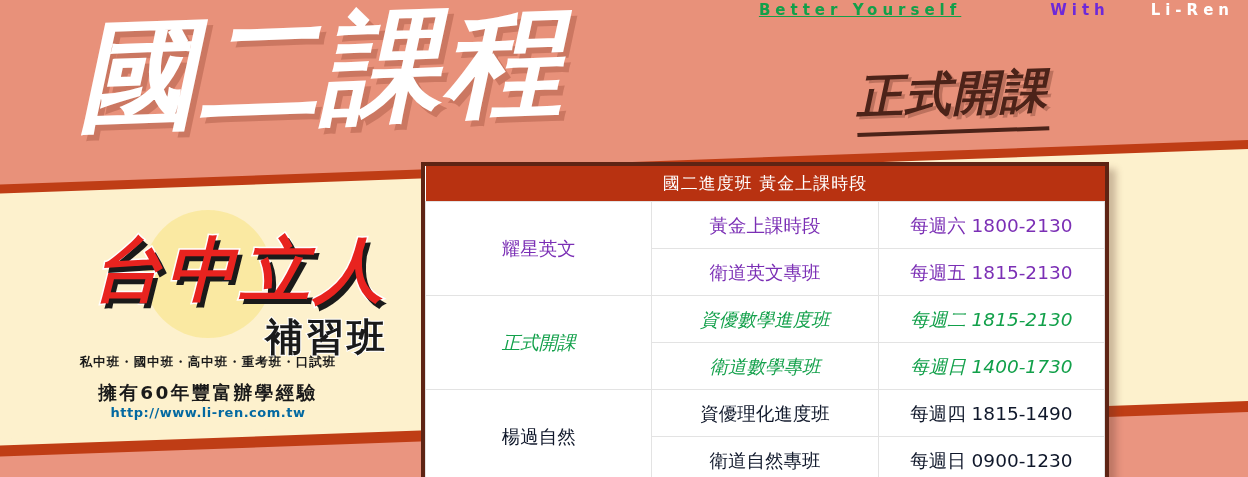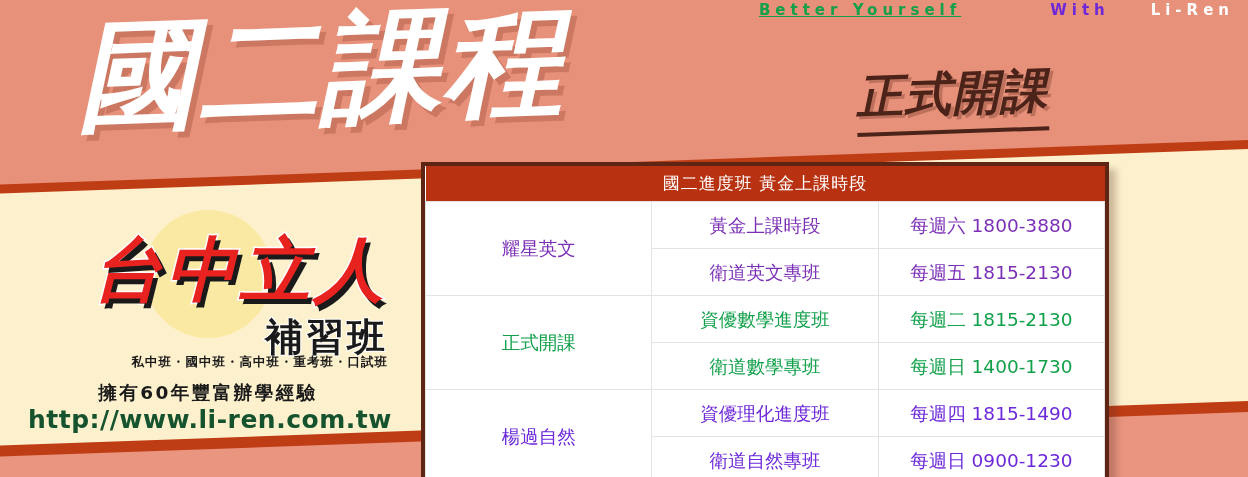--- a/index.html
+++ b/index.html
@@ -178,21 +178,21 @@
     white-space: nowrap;
     -webkit-text-stroke: 2px #ffffff;
     paint-order: stroke fill;
     font-family: "DejaVu Sans", "Liberation Sans", sans-serif;
   }
   .logo-cats {
     position: absolute;
     left: 0;
     top: 158px;
     width: 360px;
-    text-align: right;
+    text-align: center;
     font-size: 12.5px;
     font-weight: bold;
     color: #1a1a1a;
     letter-spacing: 1px;
     white-space: nowrap;
     font-family: "DejaVu Sans", "Liberation Sans", sans-serif;
   }
   .exp-line {
     position: absolute;
     left: 0;
@@ -205,23 +205,23 @@
     letter-spacing: 2.5px;
     white-space: nowrap;
     font-family: "DejaVu Sans", "Liberation Sans", sans-serif;
   }
   .url-line {
     position: absolute;
     left: 0;
     top: 209px;
     width: 360px;
     text-align: center;
-    font-size: 25px;
-    font-weight: bold;
-    color: #14532d;
+    font-size: 13px;
+    font-weight: bold;
+    color: #0369a1;
     letter-spacing: 0.5px;
     white-space: nowrap;
     font-family: "DejaVu Sans", "Liberation Sans", sans-serif;
   }
 
   
   .schedule-wrap {
     position: absolute;
     left: 421px;
     top: 162px;
@@ -252,22 +252,22 @@
     border: 1px solid #e3e3e3;
     text-align: center;
     height: 44px;
     font-size: 18.5px;
     white-space: nowrap;
   }
   td.col-teacher { width: 150px; }
   td.col-course  { width: 239px; }
   td.col-time    { width: 291px; }
   .c-purple { color: #7b2fb5; }
-  .c-green  { color: #12a04a; }
-  .c-blue   { color: #6d28d9; }
+  .c-green  { color: #12a04a; font-style: italic; }
+  .c-blue   { color: #0f172a; }
 </style>
 </head>
 <body>
 
 <div id="banner">
 
   <div class="band-salmon-top"></div>
 
   <div class="band-cream-mid"></div>
   <div class="stripe-mid"></div>
@@ -299,21 +299,21 @@
     <table class="schedule">
       <thead>
         <tr>
           <th class="sched-head" colspan="3">國二進度班 黃金上課時段</th>
         </tr>
       </thead>
       <tbody id="schedule-body">
           <tr>
             <td class="col-teacher c-purple" rowspan="2">耀星英文</td>
             <td class="col-course c-purple">黃金上課時段</td>
-            <td class="col-time c-purple">每週六 1800-3880</td>
+            <td class="col-time c-purple">每週六 1800-2130</td>
           </tr>
           <tr>
             <td class="col-course c-purple">衛道英文專班</td>
             <td class="col-time c-purple">每週五 1815-2130</td>
           </tr>
           <tr>
             <td class="col-teacher c-green" rowspan="2">正式開課</td>
             <td class="col-course c-green">資優數學進度班</td>
             <td class="col-time c-green">每週二 1815-2130</td>
           </tr>

